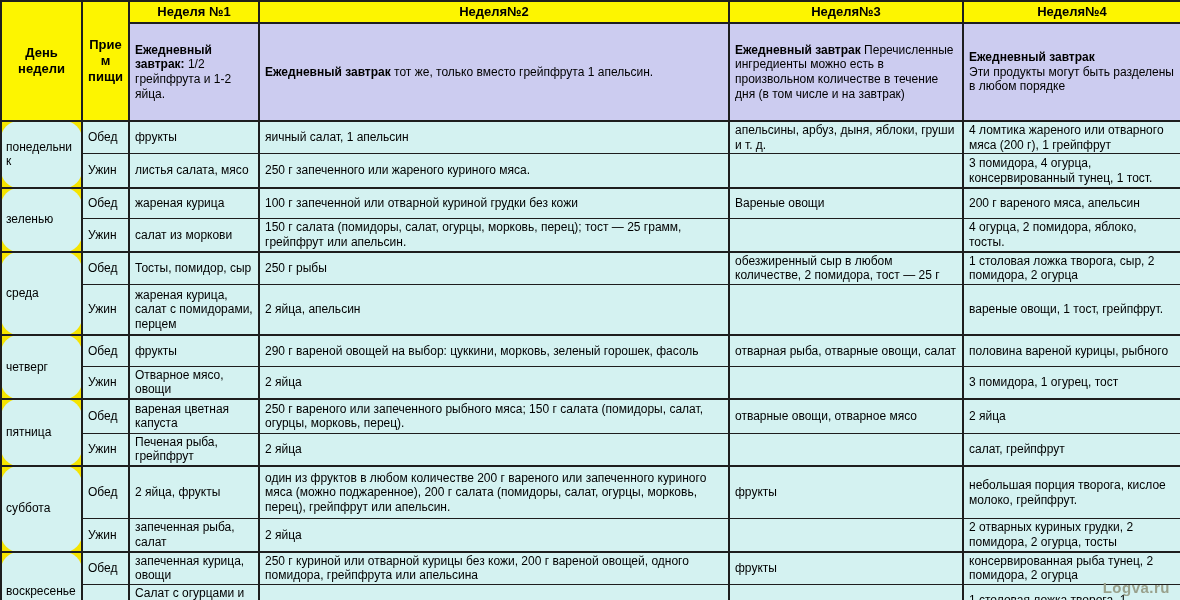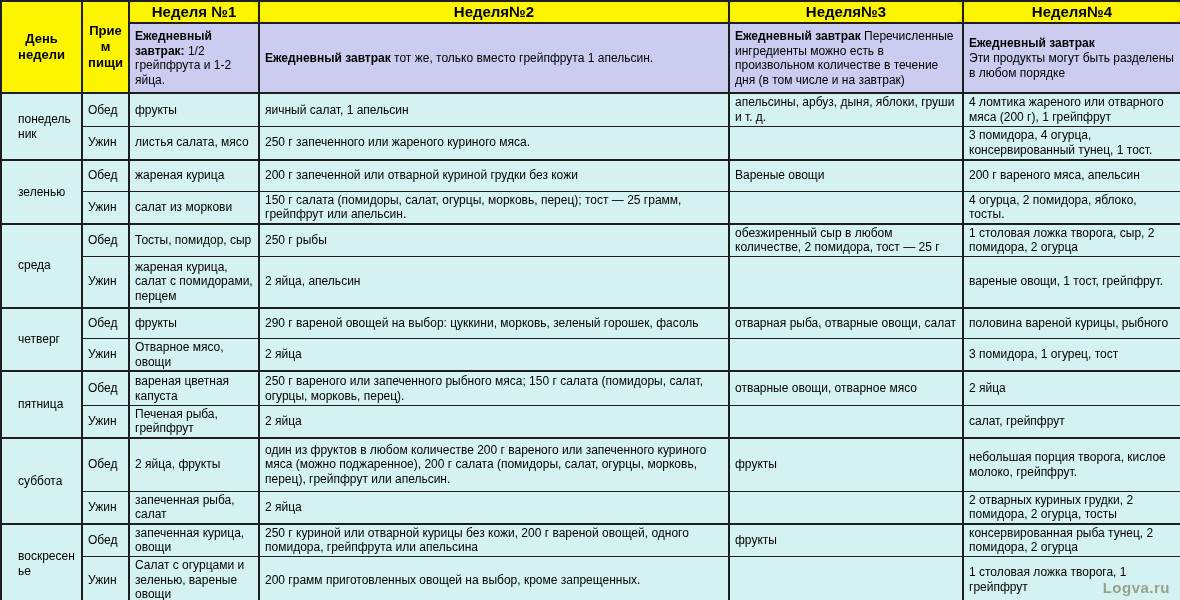--- a/index.html
+++ b/index.html
@@ -9,23 +9,23 @@
   td{border:1px solid #1e1e1e;border-left-width:2px;border-right-width:2px;
      padding:1px 5px;font-size:12px;line-height:1.22;color:#000;vertical-align:middle;
      overflow:hidden;word-wrap:break-word;}
   tr.day-start td{border-top-width:2px;}
   tr.hdr td{border-bottom-width:2px;}
   tr.bf-row td{border-bottom-width:2px;padding-top:3px;padding-bottom:3px;}
   .yellow{background:#fdf500;}
   .lav{background:#ccccf0;}
   .cyan{background:#d4f2f1;}
   .corner{font-weight:bold;text-align:center;font-size:13px;}
-  .week{font-weight:bold;text-align:center;font-size:15px;border-radius:11px;}
+  .week{font-weight:bold;text-align:center;font-size:13px;}
   .b{font-weight:bold;}
-  .day-label{padding-left:16px;}
+  .day-label{padding-left:4px;border-radius:18px;}
   .watermark{position:absolute;right:10px;bottom:4px;font-weight:bold;font-size:15px;
              color:#99a18c;letter-spacing:0.5px;}
 </style>
 </head>
 <body>
 
 <div class="frame">
 <table>
   <colgroup>
     <col style="width:81px">
@@ -39,21 +39,21 @@
   <tbody>
         <tr class="hdr" style="height:22px">
     <td class="yellow corner" rowspan="2">День недели</td>
     <td class="yellow corner" rowspan="2">Прием пищи</td>
     <td class="yellow week">Неделя №1</td>
     <td class="yellow week">Неделя№2</td>
     <td class="yellow week">Неделя№3</td>
     <td class="yellow week">Неделя№4</td>
   </tr>
 
-  <tr class="bf-row" style="height:70px">
+  <tr class="bf-row" style="height:98px">
     <td class="lav"><span class="b">Ежедневный завтрак:</span><span> 1/2 грейпфрута и 1-2 яйца.</span></td>
     <td class="lav"><span class="b">Ежедневный завтрак</span><span> тот же, только вместо грейпфрута 1 апельсин.</span></td>
     <td class="lav"><span class="b">Ежедневный завтрак</span><span> Перечисленные ингредиенты можно есть в произвольном количестве в течение дня (в том числе и на завтрак)</span></td>
     <td class="lav"><span class="b">Ежедневный завтрак</span><br><span>Эти продукты могут быть разделены в любом порядке</span></td>
   </tr>
 
   <tr class="day-start" style="height:31px">
     <td class="cyan day-label" rowspan="2">понедельник</td>
     <td class="cyan">Обед</td>
     <td class="cyan">фрукты</td>
@@ -66,21 +66,21 @@
     <td class="cyan">листья салата, мясо</td>
     <td class="cyan">250 г запеченного или жареного куриного мяса.</td>
     <td class="cyan"></td>
     <td class="cyan">3 помидора, 4 огурца, консервированный тунец, 1 тост.</td>
   </tr>
 
   <tr class="day-start" style="height:31px">
     <td class="cyan day-label" rowspan="2">зеленью</td>
     <td class="cyan">Обед</td>
     <td class="cyan">жареная курица</td>
-    <td class="cyan">200 г запеченной или отварной куриной грудки без кожи</td>
+    <td class="cyan">100 г запеченной или отварной куриной грудки без кожи</td>
     <td class="cyan">Вареные овощи</td>
     <td class="cyan">200 г вареного мяса, апельсин</td>
   </tr>
   <tr style="height:32px">
     <td class="cyan">Ужин</td>
     <td class="cyan">салат из моркови</td>
     <td class="cyan">150 г салата (помидоры, салат, огурцы, морковь, перец); тост — 25 грамм, грейпфрут или апельсин.</td>
     <td class="cyan"></td>
     <td class="cyan">4 огурца, 2 помидора, яблоко, тосты.</td>
   </tr>

